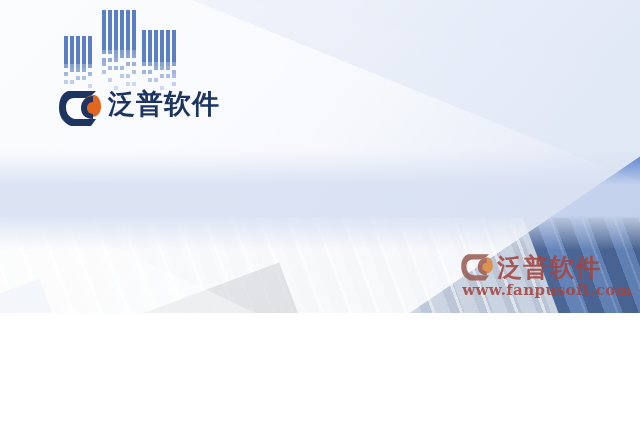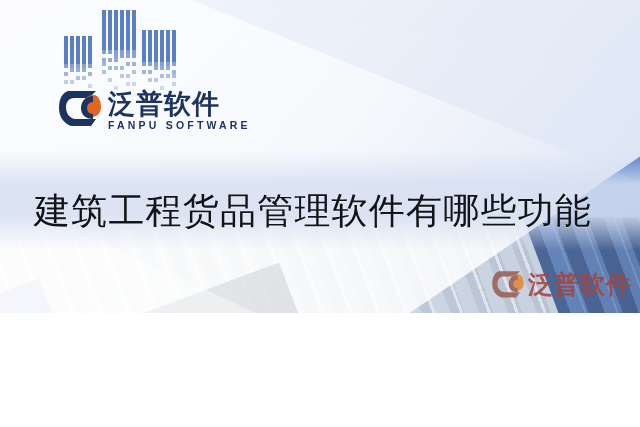--- a/index.html
+++ b/index.html
@@ -402,30 +402,29 @@
     </div>
 
   <div id="logo">
     <svg id="logo-mark" viewBox="0 0 44 40">
       <path d="M10 3 L38 3 L31 10 L16 10 C11 10 8 14 8 19 C8 25 11 30 17 31 L38 31 L33 38 L13 38 C5 35 1 28 1 20 C1 11 4 5 10 3 Z" fill="#1d3461"></path>
       <path d="M36 7 C30 7 24 11 24 19 C24 25 28 29 34 29 C39 29 43 25 43 19 C43 12 40 7 36 7 Z" fill="#e2661f"></path>
       <path d="M23 20 C23 13 28 8 35 8 L35 14 C31 14 29 17 29 20 C29 23 31 26 35 26 L35 31 C28 31 23 27 23 20 Z" fill="#1d3461"></path>
     </svg>
     <div id="logo-text">
       <div id="logo-cn">泛普软件</div>
-      <div id="logo-en">FANPU SOFTWARE</div>
     </div>
   </div>
 
-  <div id="title">建筑工程货品管理软件有哪些功能</div>
 
   <div id="watermark">
     <div id="wm-row">
       <svg id="wm-mark" viewBox="0 0 44 40">
         <path d="M10 3 L38 3 L31 10 L16 10 C11 10 8 14 8 19 C8 25 11 30 17 31 L38 31 L33 38 L13 38 C5 35 1 28 1 20 C1 11 4 5 10 3 Z" fill="#9a5f55"></path>
         <path d="M36 7 C30 7 24 11 24 19 C24 25 28 29 34 29 C39 29 43 25 43 19 C43 12 40 7 36 7 Z" fill="#e08a3c"></path>
         <path d="M23 20 C23 13 28 8 35 8 L35 14 C31 14 29 17 29 20 C29 23 31 26 35 26 L35 31 C28 31 23 27 23 20 Z" fill="#9a5f55"></path>
       </svg>
       <div id="wm-cn">泛普软件</div>
     </div>
+    <div id="wm-url">www.fanpusoft.com</div>
   </div>
 
 </div>
 
 </body></html>

